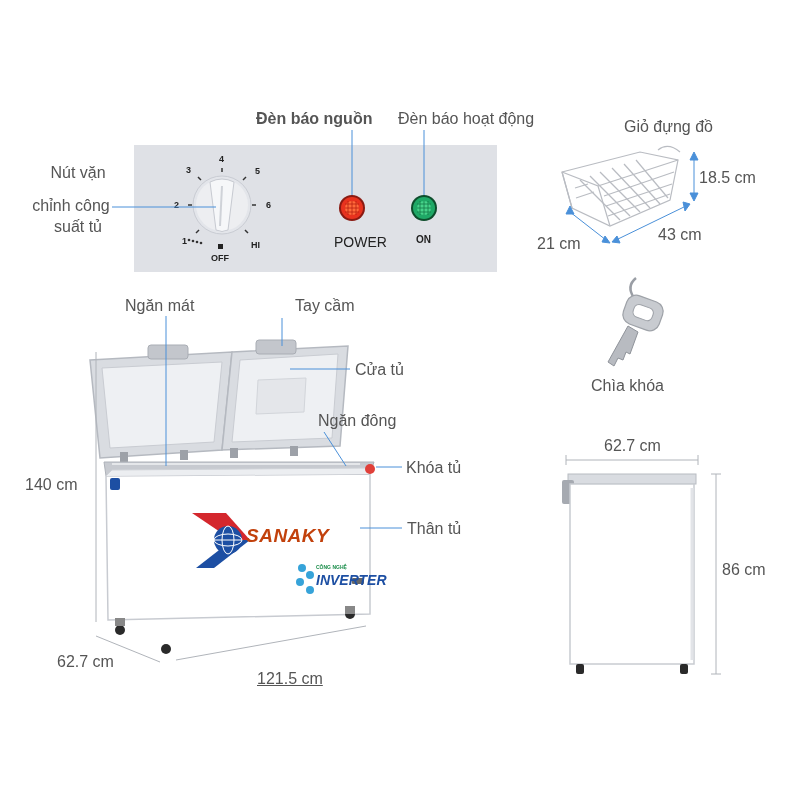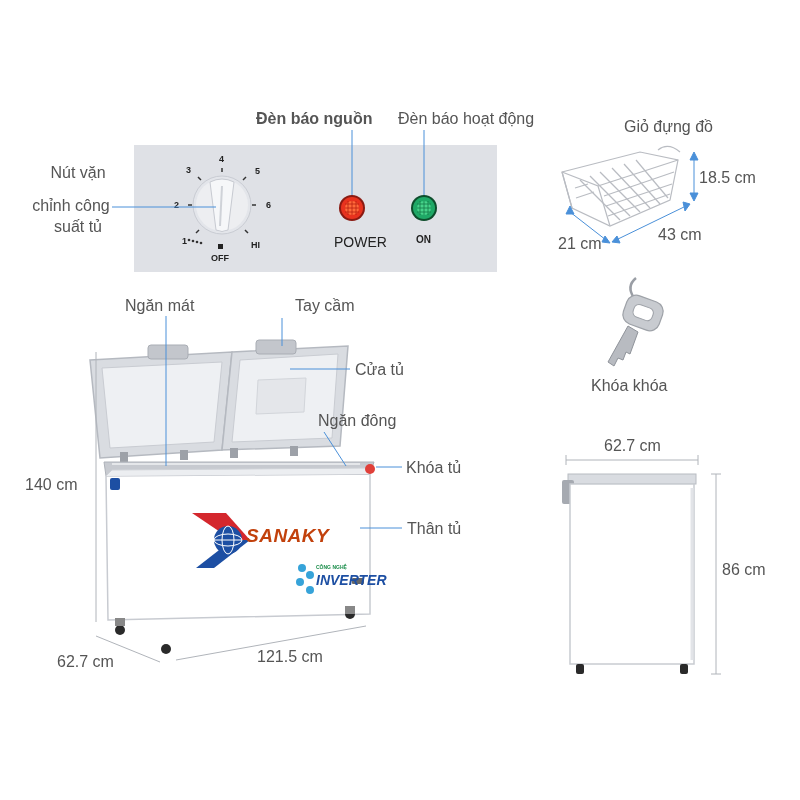--- a/index.html
+++ b/index.html
@@ -116,30 +116,30 @@
     <polygon points="690,193 694,201 698,193"></polygon>
     <line x1="570" y1="212" x2="606" y2="240"></line>
     <polygon points="570,206 566,214 574,214"></polygon>
     <polygon points="602,242 610,243 605,236"></polygon>
     <line x1="616" y1="240" x2="686" y2="206"></line>
     <polygon points="620,243 612,242 617,236"></polygon>
     <polygon points="683,202 690,204 685,211"></polygon>
   </g>
 </svg>
 <span class="lbl" style="left:699px;top:169px;">18.5 cm</span>
-<span class="lbl" style="left:558px;top:235px;text-align:center;">21 cm</span>
+<span class="lbl" style="left:537px;top:235px;text-align:center;">21 cm</span>
 <span class="lbl" style="left:658px;top:226px;">43 cm</span>
 
 <svg style="left:0;top:0;" width="800" height="800">
   <path d="M636 278 Q626 286 634 298" fill="none" stroke="#9a9ea5" stroke-width="2.5"></path>
   <rect x="624" y="298" width="38" height="30" rx="10" fill="#c8cbd0" stroke="#9ea2a8" stroke-width="1.2" transform="rotate(20 643 313)"></rect>
   <rect x="633" y="306" width="20" height="13" rx="5" fill="#ffffff" stroke="#9ea2a8" transform="rotate(20 643 313)"></rect>
   <path d="M628 326 L608 362 L614 366 L618 358 L623 360 L626 352 L630 354 L638 332 Z" fill="#b8bbc1" stroke="#8f939a" stroke-width="1"></path>
 </svg>
-<span class="lbl" style="left:591px;top:377px;">Khóa khóa</span>
+<span class="lbl" style="left:591px;top:377px;">Chìa khóa</span>
 
 <svg style="left:0;top:0;" width="800" height="800">
 
   <path d="M90 360 L232 352 L222 450 L100 458 Z" fill="#d9dce1" stroke="#b5b9c0" stroke-width="1.5"></path>
   <path d="M102 368 L222 362 L214 442 L110 448 Z" fill="#eef0f3" stroke="#c9ccd2"></path>
   <rect x="148" y="345" width="40" height="14" rx="3" fill="#c3c6cc" stroke="#a9adb4"></rect>
 
   <path d="M232 352 L348 346 L340 446 L222 450 Z" fill="#d9dce1" stroke="#b5b9c0" stroke-width="1.5"></path>
   <path d="M240 360 L338 354 L332 438 L232 442 Z" fill="#eef0f3" stroke="#c9ccd2"></path>
   <rect x="256" y="340" width="40" height="14" rx="3" fill="#c3c6cc" stroke="#a9adb4"></rect>
@@ -208,21 +208,21 @@
 
 <span class="lbl" style="left:125px;top:297px;">Ngăn mát</span>
 <span class="lbl" style="left:248px;top:297px;margin-left:47px;">Tay cầm</span>
 <span class="lbl" style="left:355px;top:361px;">Cửa tủ</span>
 <span class="lbl" style="left:318px;top:412px;">Ngăn đông</span>
 <span class="lbl" style="left:406px;top:459px;">Khóa tủ</span>
 <span class="lbl" style="left:407px;top:520px;">Thân tủ</span>
 
 <span class="lbl" style="left:25px;top:476px;">140 cm</span>
 <span class="lbl" style="left:57px;top:653px;">62.7 cm</span>
-<span class="lbl" style="left:257px;top:648px;">121.5 cm</span>
+<span class="lbl" style="left:257px;top:670px;text-decoration:underline;">121.5 cm</span>
 
 <svg style="left:0;top:0;" width="800" height="800">
   <rect x="568" y="474" width="128" height="10" fill="#d9dce1" stroke="#b8bcc2"></rect>
   <rect x="562" y="480" width="12" height="24" rx="2" fill="#a6aab1"></rect>
   <rect x="570" y="484" width="124" height="180" fill="#ffffff" stroke="#c8cbd1" stroke-width="1.5"></rect>
   <line x1="692" y1="488" x2="692" y2="660" stroke="#e2e4e8" stroke-width="3"></line>
   <g fill="#2a2a2a">
       <rect x="576" y="664" width="8" height="10" rx="2"></rect>
       <rect x="680" y="664" width="8" height="10" rx="2"></rect>
     </g>

